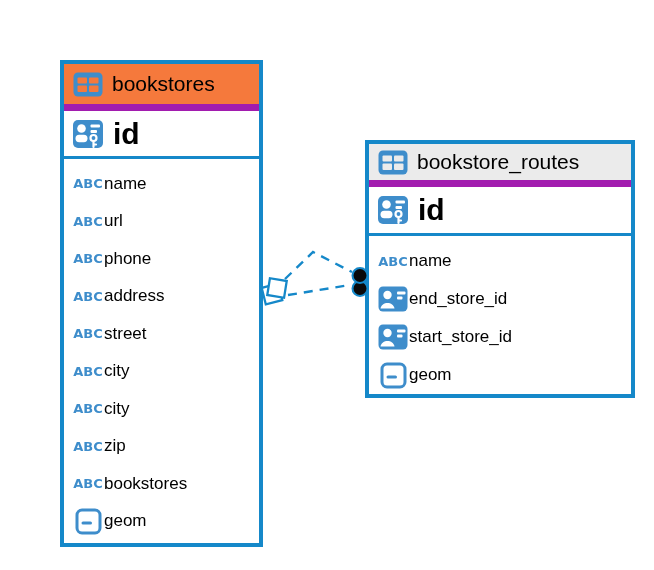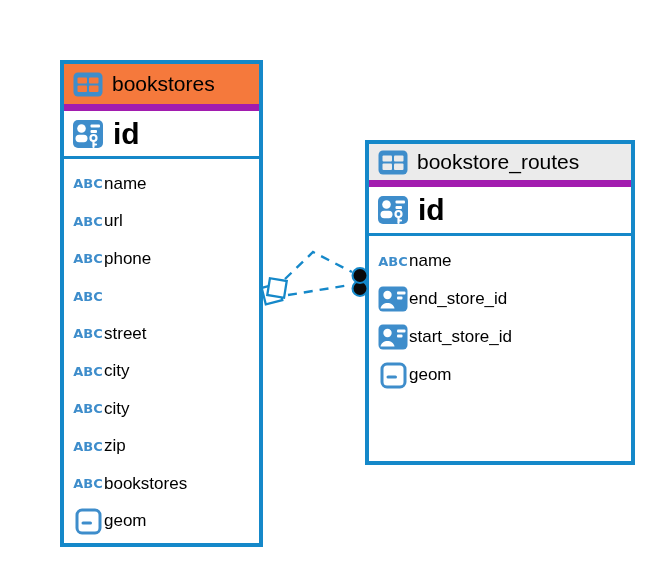--- a/index.html
+++ b/index.html
@@ -12,21 +12,21 @@
     overflow: hidden;
   }
   .db-table {
     position: absolute;
     background: #ffffff;
     border: 4px solid #1588C9;
     box-sizing: border-box;
     z-index: 2;
   }
   .t-left  { left: 60px;  top: 60px;  width: 203px; height: 487px; }
-  .t-right { left: 365px; top: 140px; width: 270px; height: 325px; }
+  .t-right { left: 365px; top: 140px; width: 270px; height: 258px; }
 
   .t-header {
     display: flex;
     align-items: center;
     gap: 8px;
     padding: 0 8px;
     border-bottom: 7px solid #a21caf;
   }
   .t-left  .t-header { height: 40px; }
   .t-right .t-header { height: 36px; }
@@ -141,20 +141,21 @@
         <div class="field-row">
           <span class="icon">
             <span class="abc">ABC</span>
           </span>
           <span class="f-label">phone</span>
         </div>
         <div class="field-row">
           <span class="icon">
             <span class="abc">ABC</span>
           </span>
+          <span class="f-label">address</span>
         </div>
         <div class="field-row">
           <span class="icon">
             <span class="abc">ABC</span>
           </span>
           <span class="f-label">street</span>
         </div>
         <div class="field-row">
           <span class="icon">
             <span class="abc">ABC</span>

